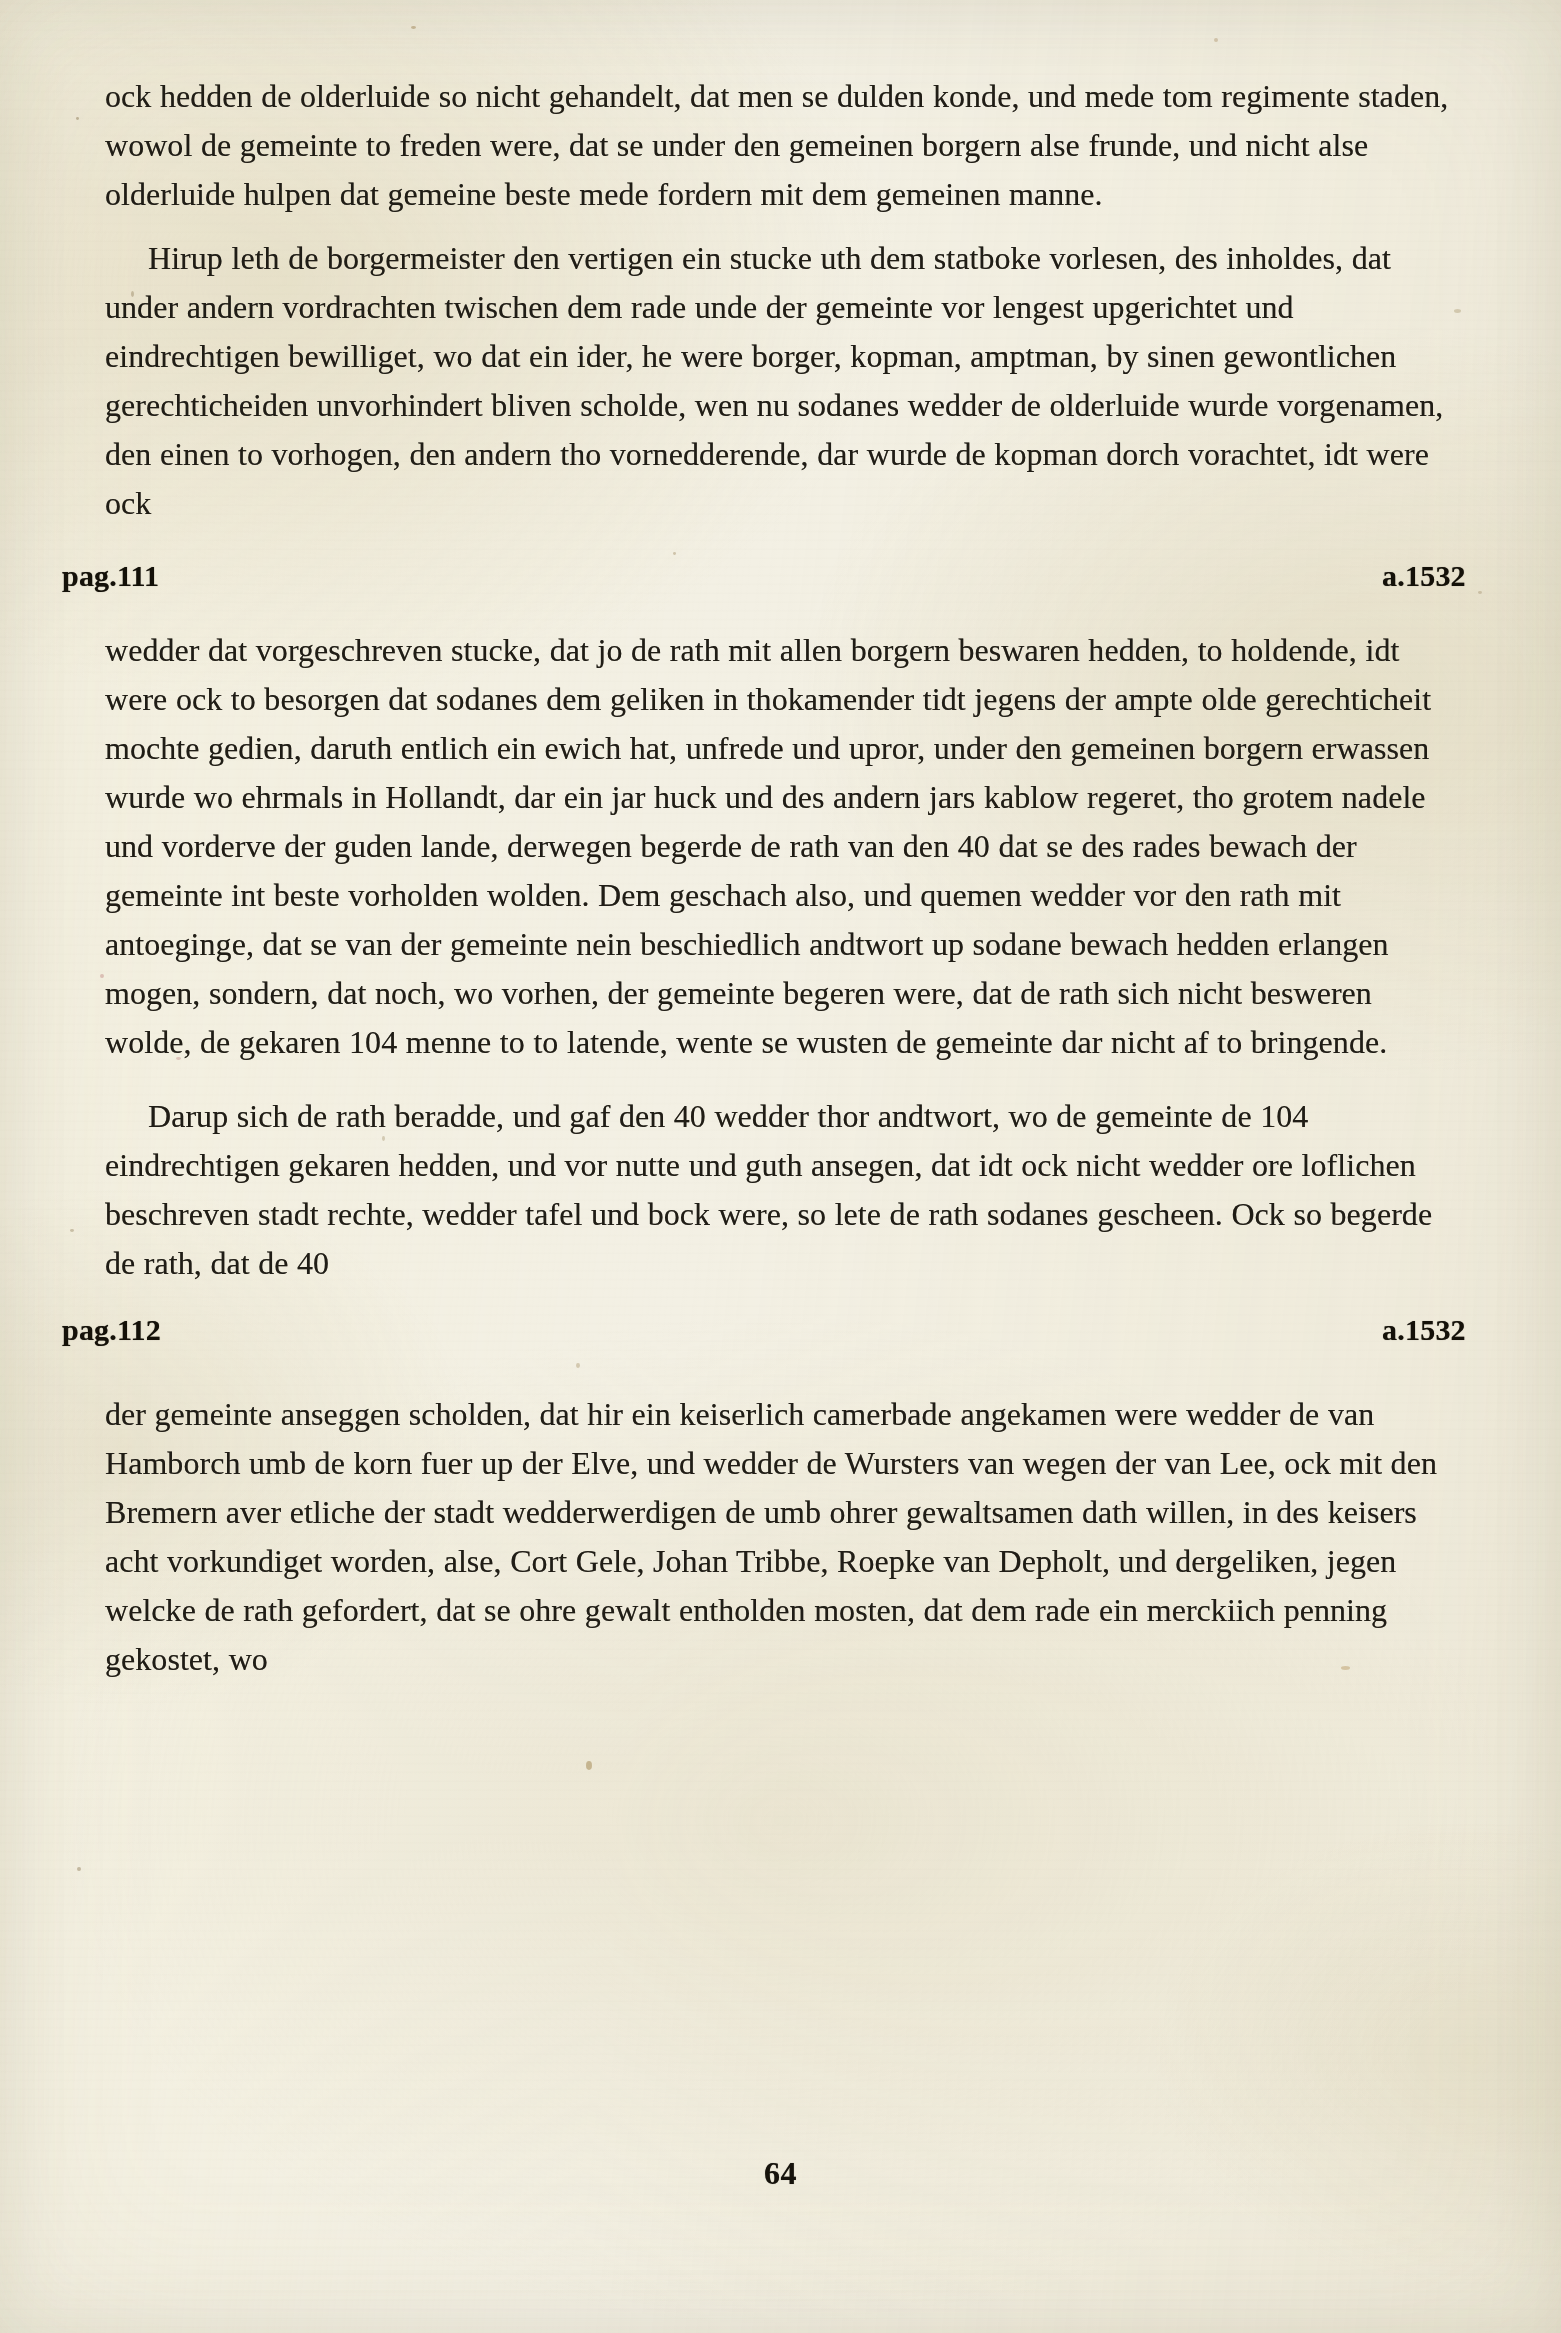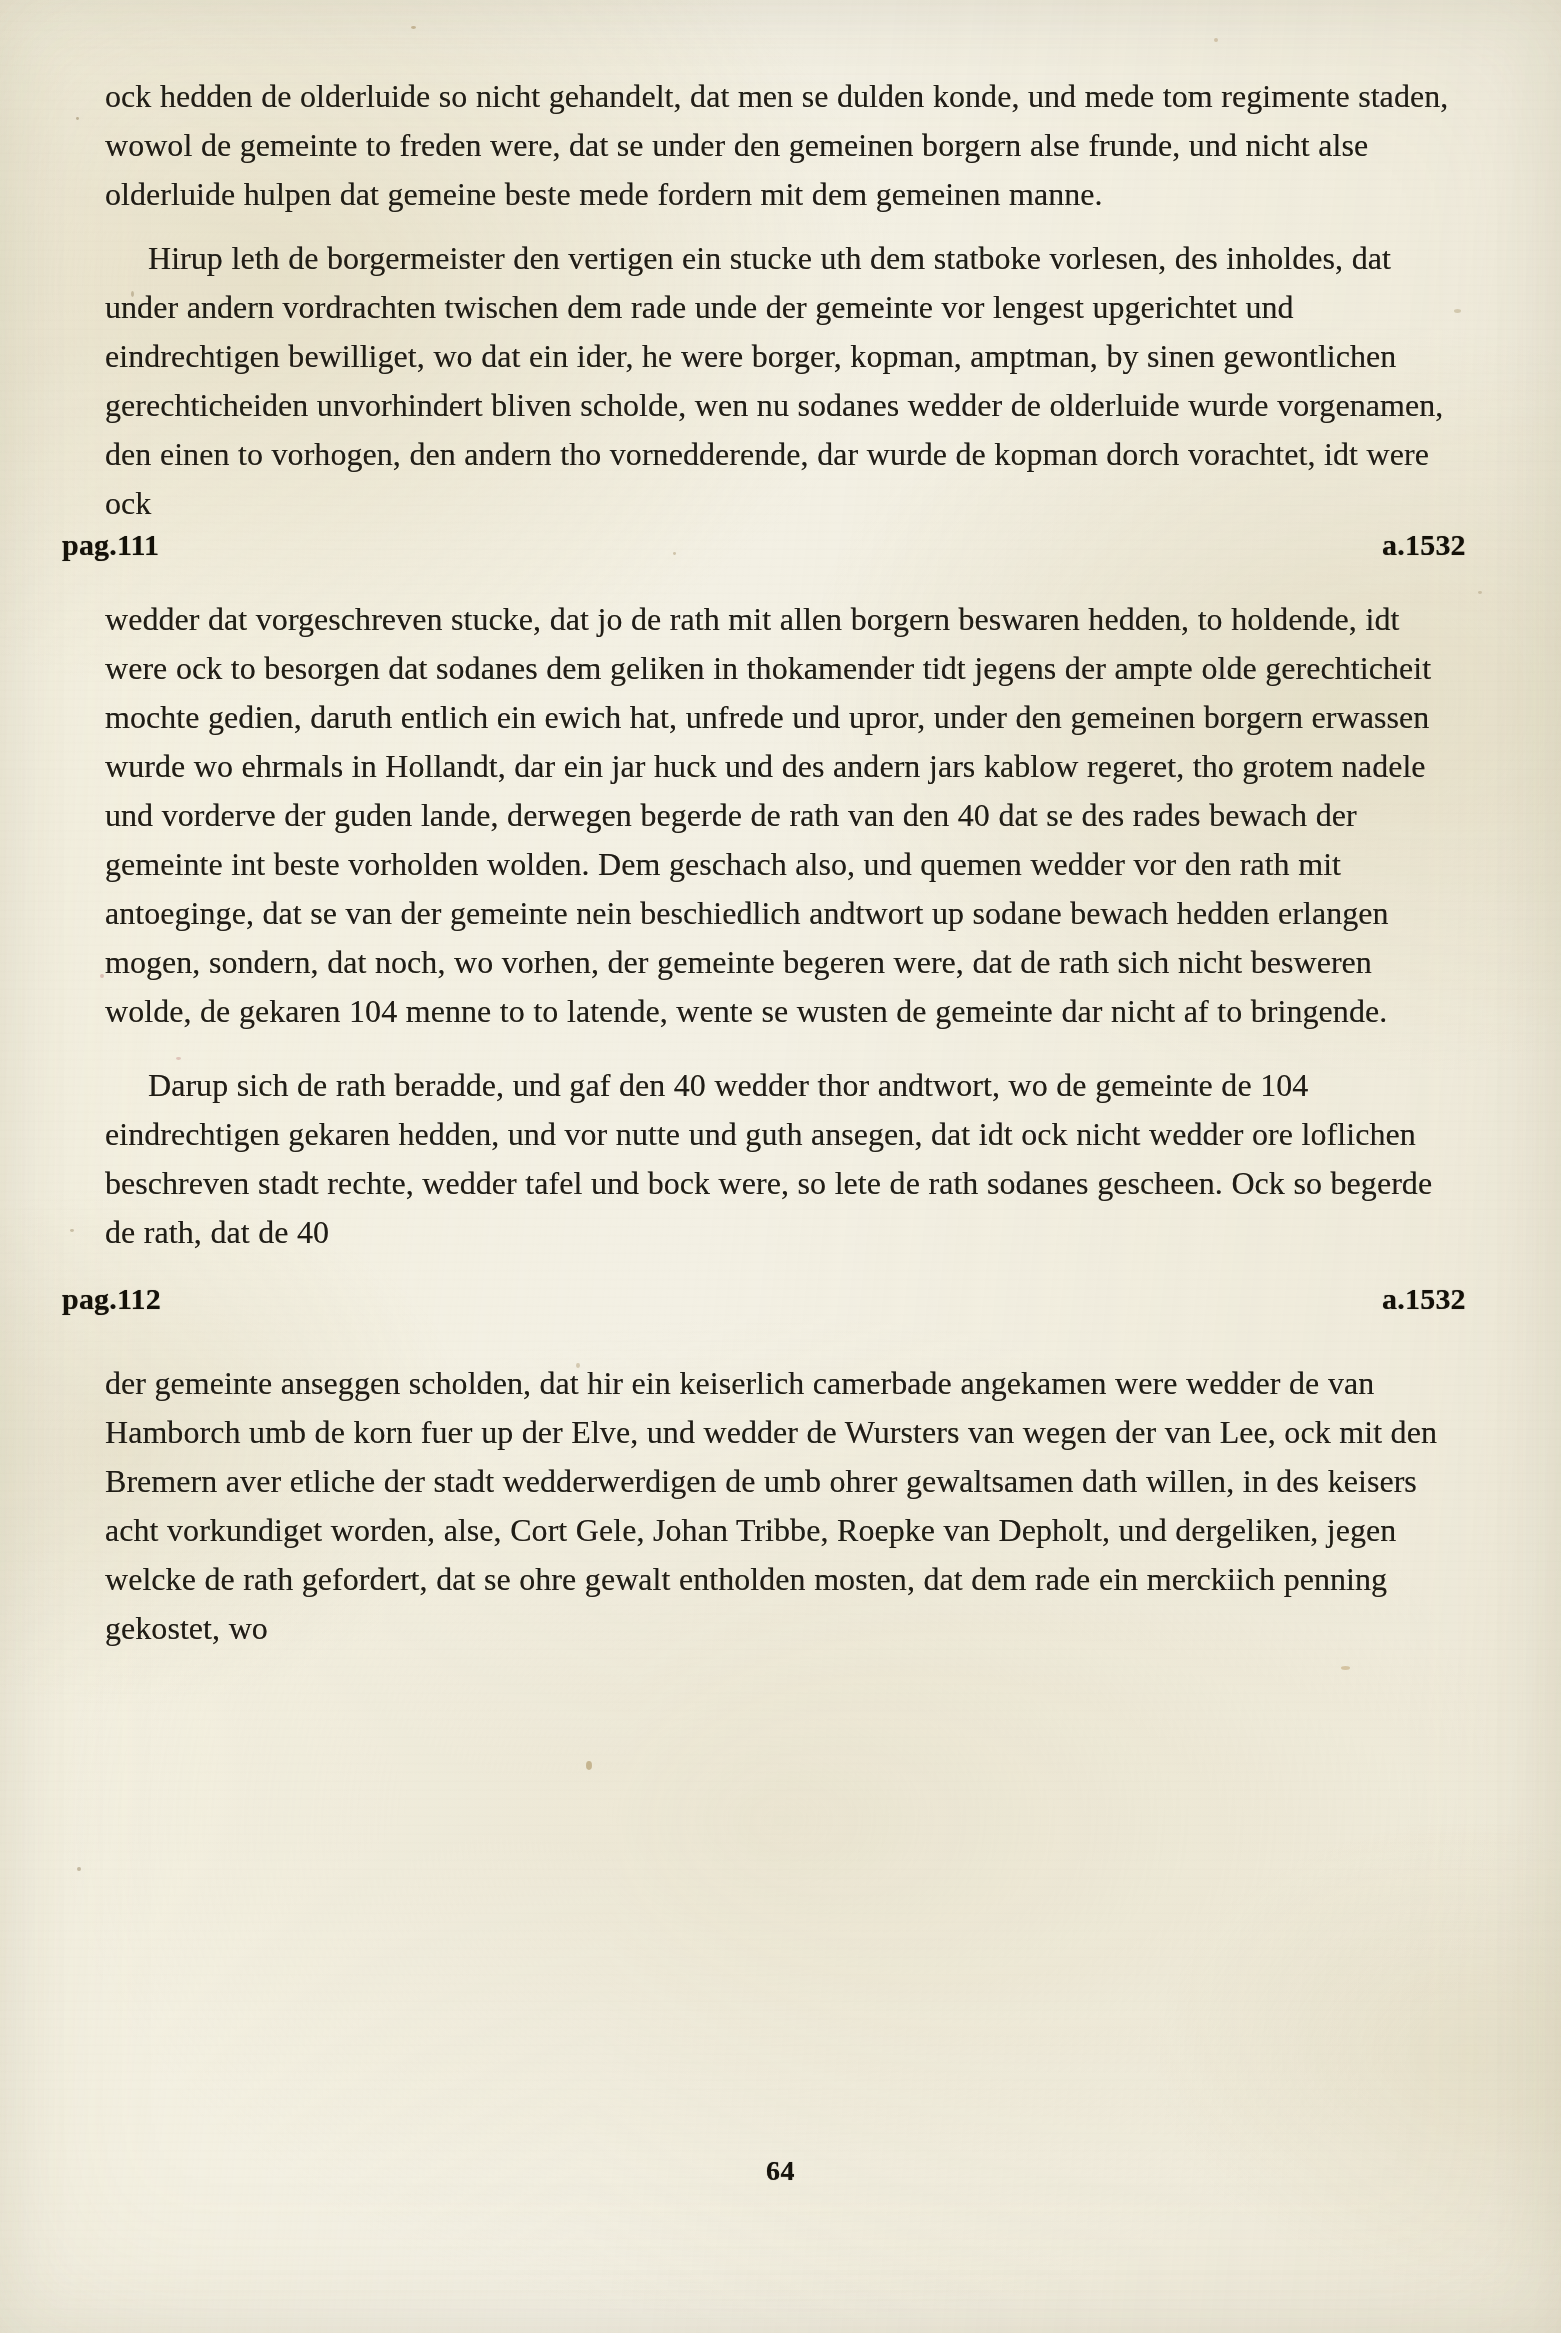--- a/index.html
+++ b/index.html
@@ -91,30 +91,30 @@
     align-items: baseline;
     font-size: 30px;
     font-weight: bold;
     color: #141109;
     letter-spacing: 0.2px;
     text-shadow: 0 0 0.7px rgba(20,17,9,0.6);
   }
   .running-head .rh-left  { margin-left: -43px; }
   .running-head .rh-right { margin-right: -9.8px; }
 
-  .rh-block-1 { margin-bottom: 33px; }
+  .rh-block-1 { margin-top: 31px; margin-bottom: 33px; }
   .rh-block-2 { margin-top: 25px; margin-bottom: 43px; }
 
   .folio {
     position: absolute;
     left: 0;
     right: 0;
     top: 2155px;
     text-align: center;
-    font-size: 28px;
+    font-size: 32px;
     font-weight: bold;
     color: #16130c;
     letter-spacing: 0.5px;
     text-shadow: 0 0 0.7px rgba(20,17,9,0.6);
   }
 
   
   .speck {
     position: absolute;
     border-radius: 50%;

